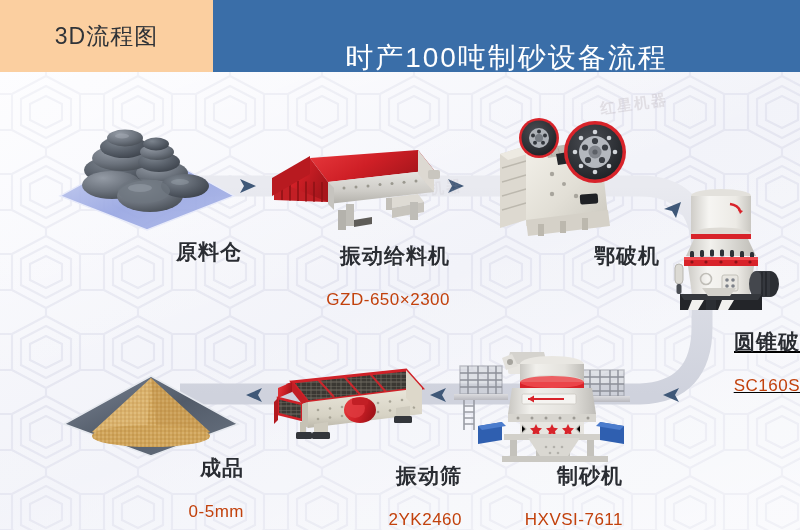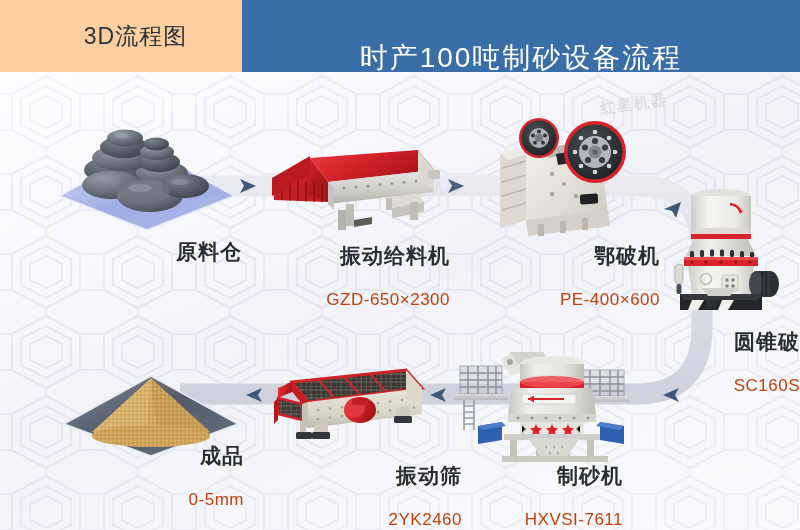--- a/index.html
+++ b/index.html
@@ -5,21 +5,21 @@
   html,body{margin:0;padding:0;}
   body{
     width:800px;height:530px;overflow:hidden;
     font-family:"Liberation Sans","DejaVu Sans",sans-serif;
     background:#f4f5f9;
   }
   #stage{position:relative;width:800px;height:530px;overflow:hidden;background:#f3f4f8;}
 
   
   .header{position:absolute;left:0;top:0;width:800px;height:72px;display:flex;z-index:30;}
-  .hdr-tag{width:213px;height:72px;background:#fbcfa0;display:flex;align-items:center;justify-content:center;padding-left:29px;}
+  .hdr-tag{width:213px;height:72px;background:#fbcfa0;display:flex;align-items:center;justify-content:center;}
   .hdr-tag span{font-size:23px;color:#2f3338;letter-spacing:1px;font-weight:400;}
   .hdr-main{flex:1;height:72px;background:#3a6ea8;display:flex;align-items:center;justify-content:center;}
   .hdr-main span{font-size:28px;color:#ffffff;letter-spacing:2px;font-weight:500;margin-top:44px;}
 
   
   .bg-pattern{position:absolute;left:0;top:72px;width:800px;height:458px;
     background-color:#f5f6fa;opacity:1;z-index:0;}
   .bg-pattern svg{display:block;}
   .bg-sheen{position:absolute;left:0;top:72px;width:800px;height:458px;
      background:linear-gradient(160deg,rgba(255,255,255,.55) 0%,rgba(255,255,255,0) 45%,rgba(255,255,255,.45) 100%);
@@ -299,21 +299,20 @@
           <circle cx="0" cy="20" r="2.3"></circle>
             <circle cx="-14" cy="14" r="2.3"></circle>
           <circle cx="-20" cy="0" r="2.3"></circle>
             <circle cx="-14" cy="-14" r="2.3"></circle>
         </g>
       </g>
     </svg>
   </div>
   <div class="lbl" style="left:470px;top:244px;width:190px;">
     <div class="t1">鄂破机</div>
-    <div class="t2">PE-400×600</div>
   </div>
 
   <div class="node" style="left:666px;top:182px;">
     <svg width="134" height="132" viewBox="0 0 134 132">
       <defs>
         <linearGradient id="cwhite" x1="0" y1="0" x2="1" y2="0">
           <stop offset="0%" stop-color="#cfcdc8"></stop>
           <stop offset="30%" stop-color="#f6f5f2"></stop>
           <stop offset="75%" stop-color="#eceae5"></stop>
           <stop offset="100%" stop-color="#c9c7c1"></stop>
@@ -381,21 +380,21 @@
       <path d="M14 112 L96 112 L92 118 L18 118 Z" fill="#35383d"></path>
       <g fill="#f2f1ee">
         <path d="M26 118 L38 118 L32 128 L22 128 Z"></path>
         <path d="M56 118 L68 118 L62 128 L52 128 Z"></path>
       </g>
       <path d="M40 118 L50 118 L50 128 L40 128 Z" fill="#2b2e33"></path>
 
       <path d="M36 106 L70 106 L64 114 L42 114 Z" fill="#d2d0ca"></path>
     </svg>
   </div>
-  <div class="lbl" style="left:660px;top:330px;width:140px;">
+  <div class="lbl" style="left:660px;top:330px;width:140px;text-decoration:underline;">
     <div class="t1">圆锥破</div>
     <div class="t2">SC160S</div>
   </div>
 
   <div class="node" style="left:448px;top:352px;">
     <svg width="186" height="112" viewBox="0 0 186 112">
       <defs>
         <linearGradient id="smbody" x1="0" y1="0" x2="1" y2="0">
           <stop offset="0%" stop-color="#c9c7c2"></stop>
           <stop offset="25%" stop-color="#f1f0ec"></stop>
@@ -595,21 +594,21 @@
       <path d="M93 24 L180 72 L93 104 L6 72 Z" fill="url(#slate)"></path>
       <path d="M93 24 L180 72 L93 104 L6 72 Z" fill="none" stroke="#e6e9ef" stroke-width="1.6"></path>
 
       <path d="M93 26 L152 80 Q93 98 34 80 Z" fill="url(#grain)"></path>
       <path d="M93 26 L152 80 Q125 90 100 92 L93 26 Z" fill="#b98c46" opacity=".35"></path>
       <path d="M93 26 L34 80 Q60 90 88 92 L93 26 Z" fill="#eccd93" opacity=".28"></path>
       <ellipse cx="93" cy="84" rx="59" ry="11" fill="url(#grain)"></ellipse>
       <ellipse cx="93" cy="84" rx="59" ry="11" fill="#c89a51" opacity=".25"></ellipse>
     </svg>
   </div>
-  <div class="lbl" style="left:58px;top:444px;width:186px;">
+  <div class="lbl" style="left:58px;top:456px;width:186px;">
     <div class="t1">成品</div>
     <div class="t2">0-5mm</div>
   </div>
 
   <div class="header">
     <div class="hdr-tag">
       <span>3D流程图</span>
     </div>
     <div class="hdr-main">
       <span>时产100吨制砂设备流程</span>

